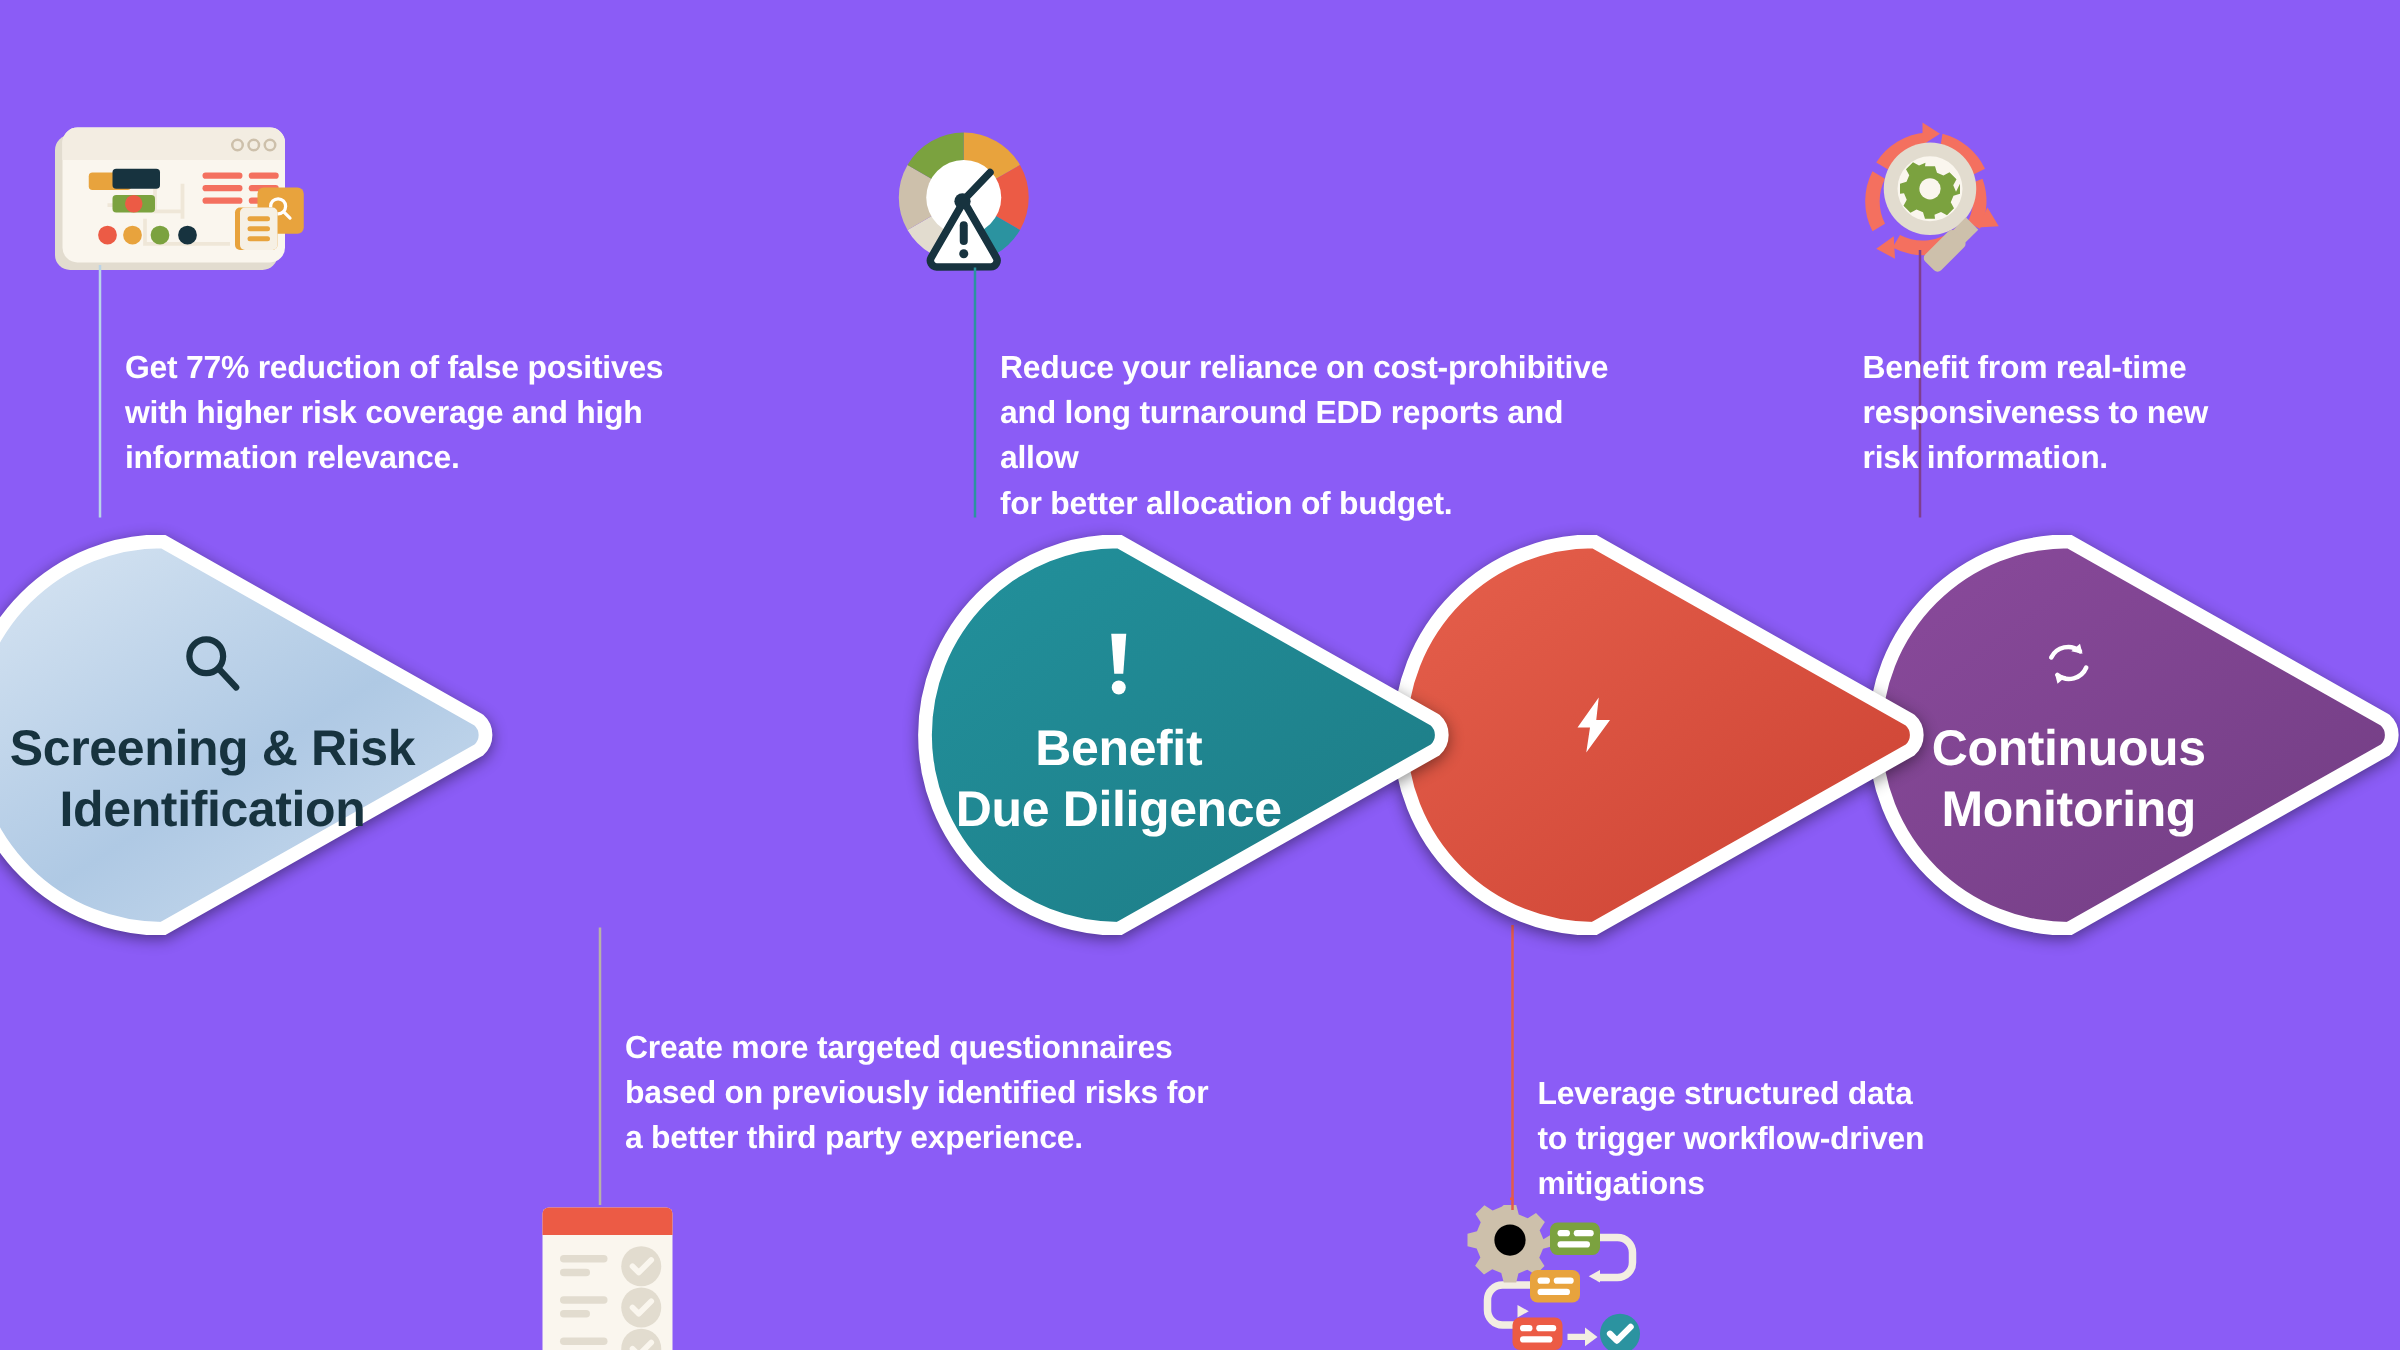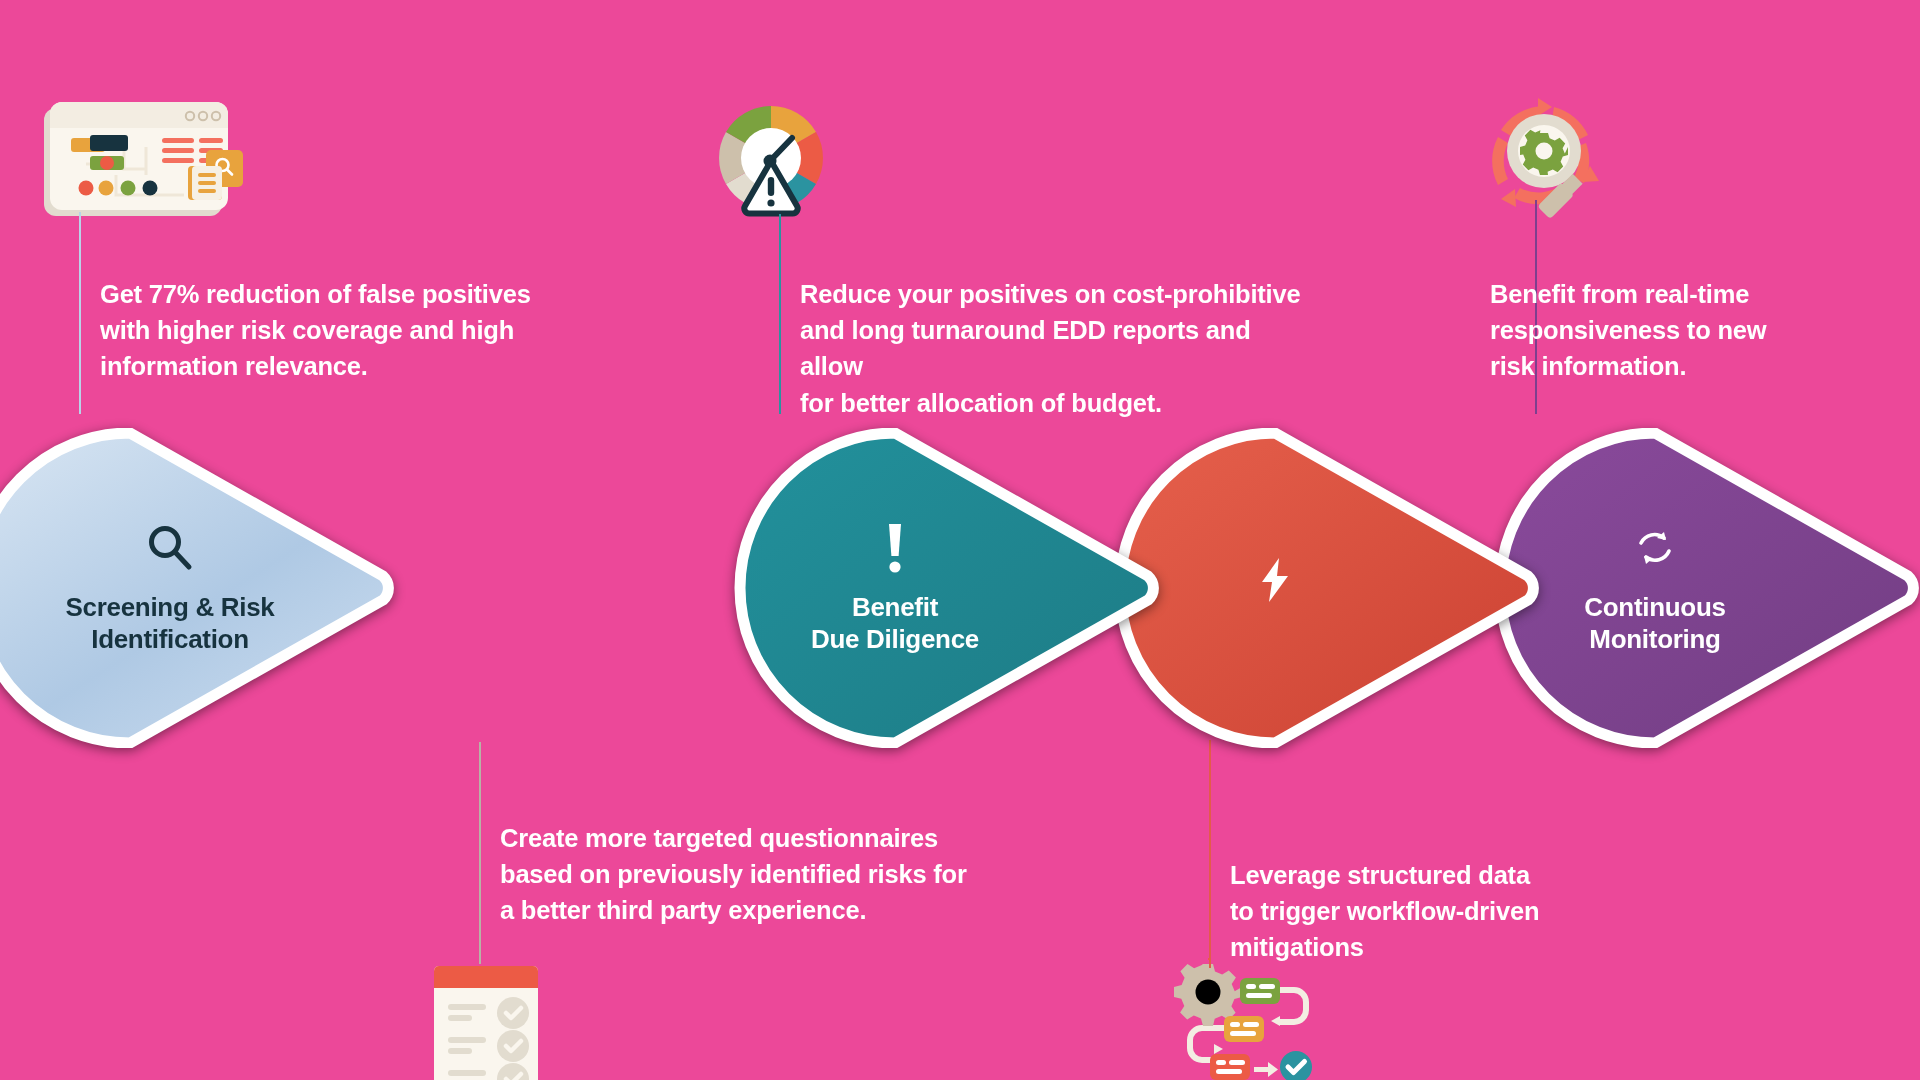--- a/index.html
+++ b/index.html
@@ -6,21 +6,21 @@
   html, body {
     margin: 0; padding: 0;
     background: #000000;
     width: 1920px; height: 1080px;
     overflow: hidden;
     font-family: "Liberation Sans", sans-serif;
   }
   #stage {
     position: relative;
     width: 1920px; height: 1080px;
-    background: #ec4899;
+    background: #8b5cf6;
     padding-left: 40px;
   }
 
   
   .callout {
     position: absolute;
     color: #ffffff;
     font-family: "Liberation Sans", sans-serif;
     font-weight: bold;
     font-size: 25.5px;
@@ -65,21 +65,21 @@
     height: 56px;
     display: flex;
     align-items: center;
     justify-content: center;
     margin-bottom: 16px;
   }
   .petal-icon svg { display:block; }
   .petal-label {
     font-family: "Liberation Sans", sans-serif;
     font-weight: bold;
-    font-size: 26px;
+    font-size: 40px;
     line-height: 1.22;
     text-align: center;
     white-space: pre-line;
     letter-spacing: -0.3px;
   }
   .dark-label { color: #17333f; }
   .light-label { color: #ffffff; }
 
   
   .deco {
@@ -242,21 +242,21 @@
   <div class="connector" style="left:79px; top:212px; height:202px; background:#b9d3e8;"></div>
   <div class="connector" style="left:779px; top:214px; height:200px; background:#2b93a0;"></div>
   <div class="connector" style="left:1535px; top:200px; height:214px; background:#7e3f8e;"></div>
   <div class="connector" style="left:479px; top:742px; height:222px; background:#b8b2a6;"></div>
   <div class="connector" style="left:1209px; top:740px; height:228px; background:#e35b4a;"></div>
 
   <div class="callout" style="left:100px; top:276px; width:460px;">Get 77% reduction of false positives
 with higher risk coverage and high
 information relevance.</div>
 
-  <div class="callout" style="left:800px; top:276px; width:520px;">Reduce your positives on cost-prohibitive
+  <div class="callout" style="left:800px; top:276px; width:520px;">Reduce your reliance on cost-prohibitive
 and long turnaround EDD reports and allow
 for better allocation of budget.</div>
 
   <div class="callout" style="left:1490px; top:276px; width:330px;">Benefit from real-time
 responsiveness to new
 risk information.</div>
 
   <div class="callout" style="left:500px; top:820px; width:500px;">Create more targeted questionnaires
 based on previously identified risks for
 a better third party experience.</div>

